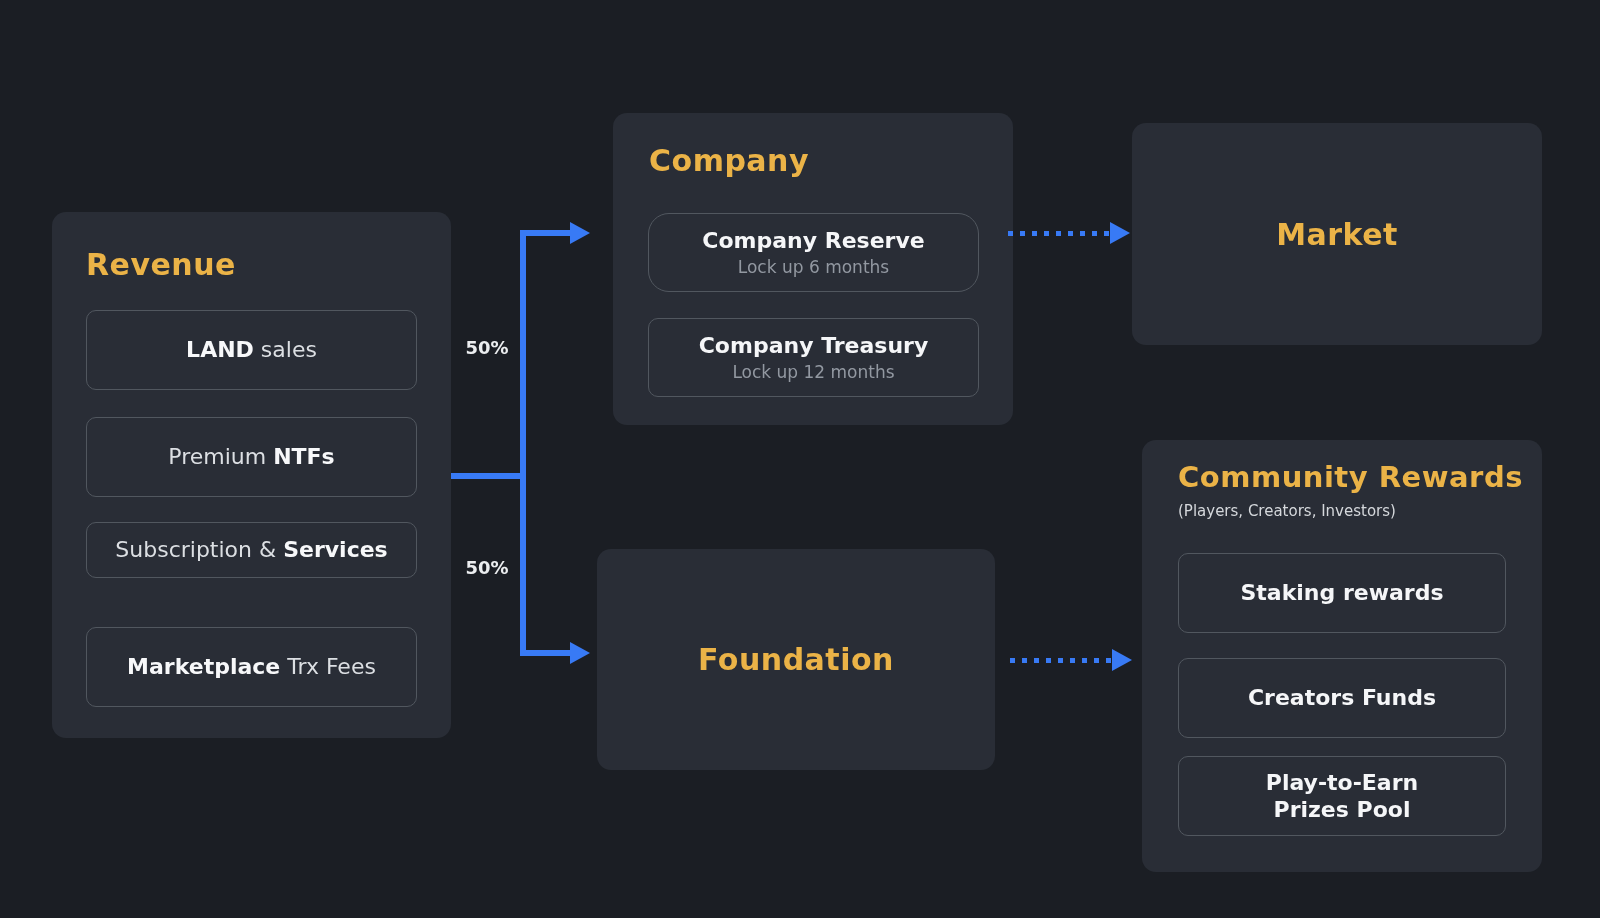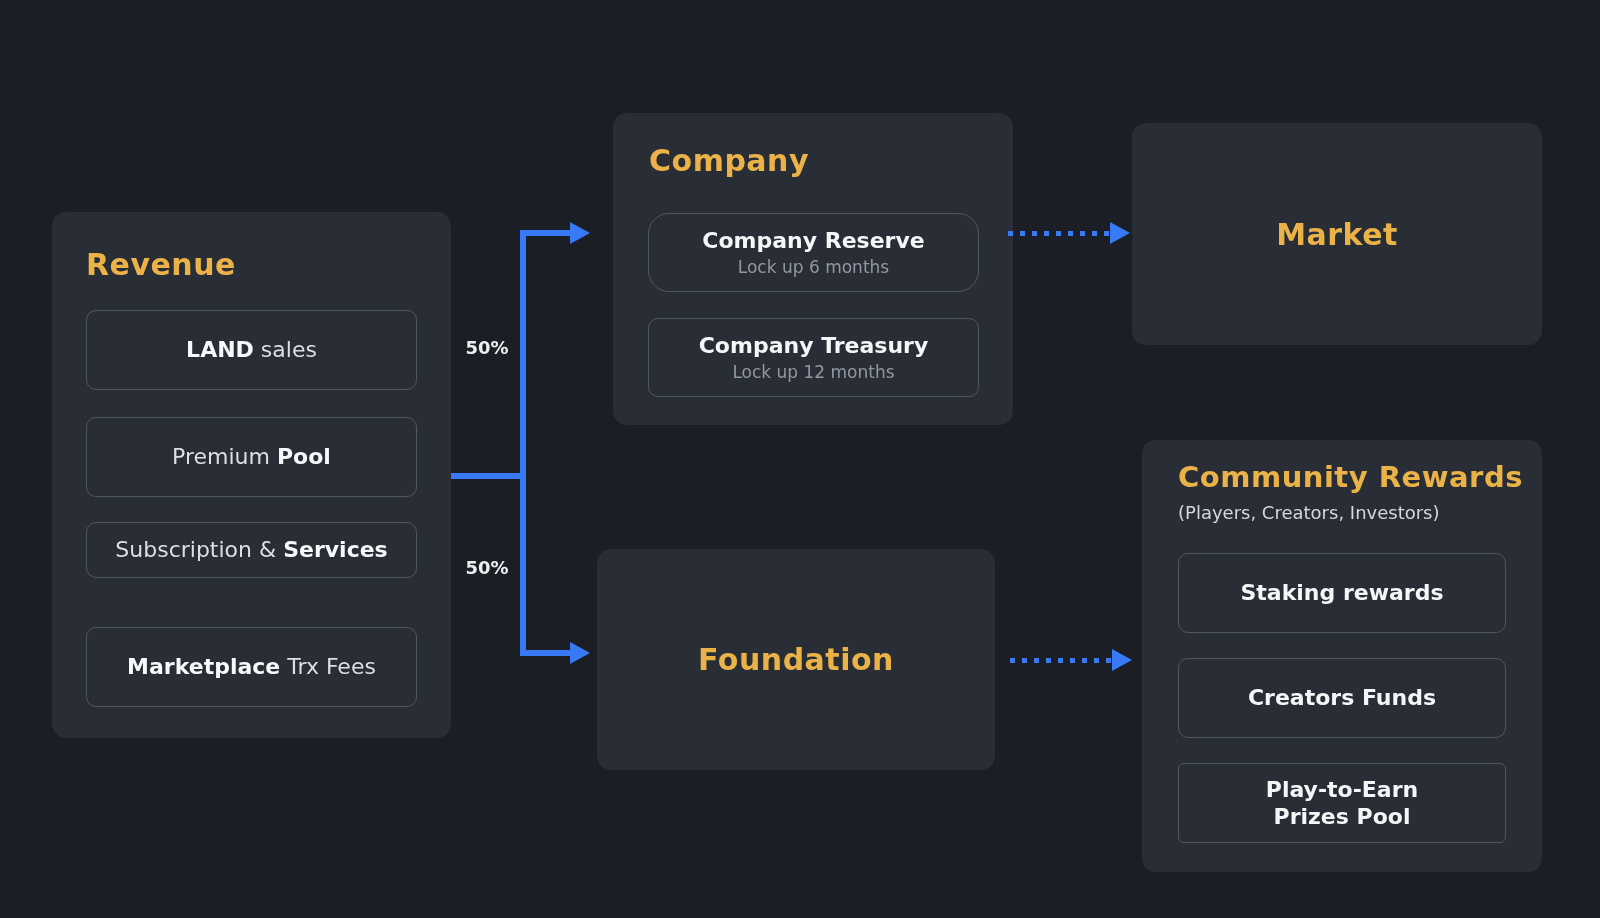--- a/index.html
+++ b/index.html
@@ -6,21 +6,21 @@
   .stage{
     position:relative;width:1600px;height:918px;overflow:hidden;
     background:#1b1e24;
     font-family:"DejaVu Sans","Liberation Sans",sans-serif;
   }
   .panel{position:absolute;background:#292d36;border-radius:14px;}
   .ptitle{
     position:absolute;margin:0;color:#ebb347;font-size:30px;font-weight:700;
     line-height:1.1;white-space:nowrap;letter-spacing:0.5px;
   }
-  .psub{position:absolute;color:#d5d8dc;font-size:18px;line-height:1.2;white-space:nowrap;}
+  .psub{position:absolute;color:#d5d8dc;font-size:15px;line-height:1.2;white-space:nowrap;}
   .ibox{
     position:absolute;border:1.5px solid #51575f;border-radius:10px;
     display:flex;flex-direction:column;align-items:center;justify-content:center;
     text-align:center;box-sizing:border-box;
   }
   .itext{font-size:22px;color:#dcdfe3;line-height:1.2;white-space:nowrap;}
   .bld{font-weight:700;color:#f7f8fa;}
   .boxtitle{font-size:22px;font-weight:700;color:#f5f6f8;line-height:1.25;white-space:nowrap;}
   .boxsub{font-size:17px;color:#9298a1;line-height:1.3;margin-top:1px;white-space:nowrap;}
   .centerlabel{
@@ -48,21 +48,21 @@
 <div class="stage">
 
   <section class="panel" style="left:52px;top:212px;width:399px;height:526px;">
     <h2 class="ptitle" style="left:34px;top:36px;">Revenue</h2>
 
     <div class="ibox" style="left:34px;top:98px;width:331px;height:80px;">
       <div class="itext"><span></span><span class="bld">LAND</span><span> sales</span></div>
     </div>
 
     <div class="ibox" style="left:34px;top:205px;width:331px;height:80px;">
-      <div class="itext"><span>Premium </span><span class="bld">Pool</span><span></span></div>
+      <div class="itext"><span>Premium </span><span class="bld">NTFs</span><span></span></div>
     </div>
 
     <div class="ibox" style="left:34px;top:310px;width:331px;height:56px;">
       <div class="itext"><span>Subscription &amp; </span><span class="bld">Services</span><span></span></div>
     </div>
 
     <div class="ibox" style="left:34px;top:415px;width:331px;height:80px;">
       <div class="itext"><span></span><span class="bld">Marketplace</span><span> Trx Fees</span></div>
     </div>
   </section>
@@ -94,21 +94,21 @@
     <div class="psub" style="left:36px;top:62px;">(Players, Creators, Investors)</div>
 
     <div class="ibox" style="left:36px;top:113px;width:328px;height:80px;">
       <div class="boxtitle">Staking rewards</div>
     </div>
 
     <div class="ibox" style="left:36px;top:218px;width:328px;height:80px;">
       <div class="boxtitle">Creators Funds</div>
     </div>
 
-    <div class="ibox" style="left:36px;top:323px;width:328px;height:80px;border-radius:6px;">
+    <div class="ibox" style="left:36px;top:316px;width:328px;height:80px;">
       <div class="boxtitle">Play-to-Earn</div>
       <div class="boxtitle">Prizes Pool</div>
     </div>
   </section>
 
   <div class="hline" style="left:451px;top:473px;width:70px;height:6px;"></div>
   <div class="vline" style="left:520px;top:230px;width:6px;height:426px;"></div>
   <div class="hline" style="left:524px;top:230px;width:48px;height:6px;"></div>
   <div class="arrowhead" style="left:570px;top:222px;"></div>
   <div class="hline" style="left:524px;top:650px;width:48px;height:6px;"></div>

